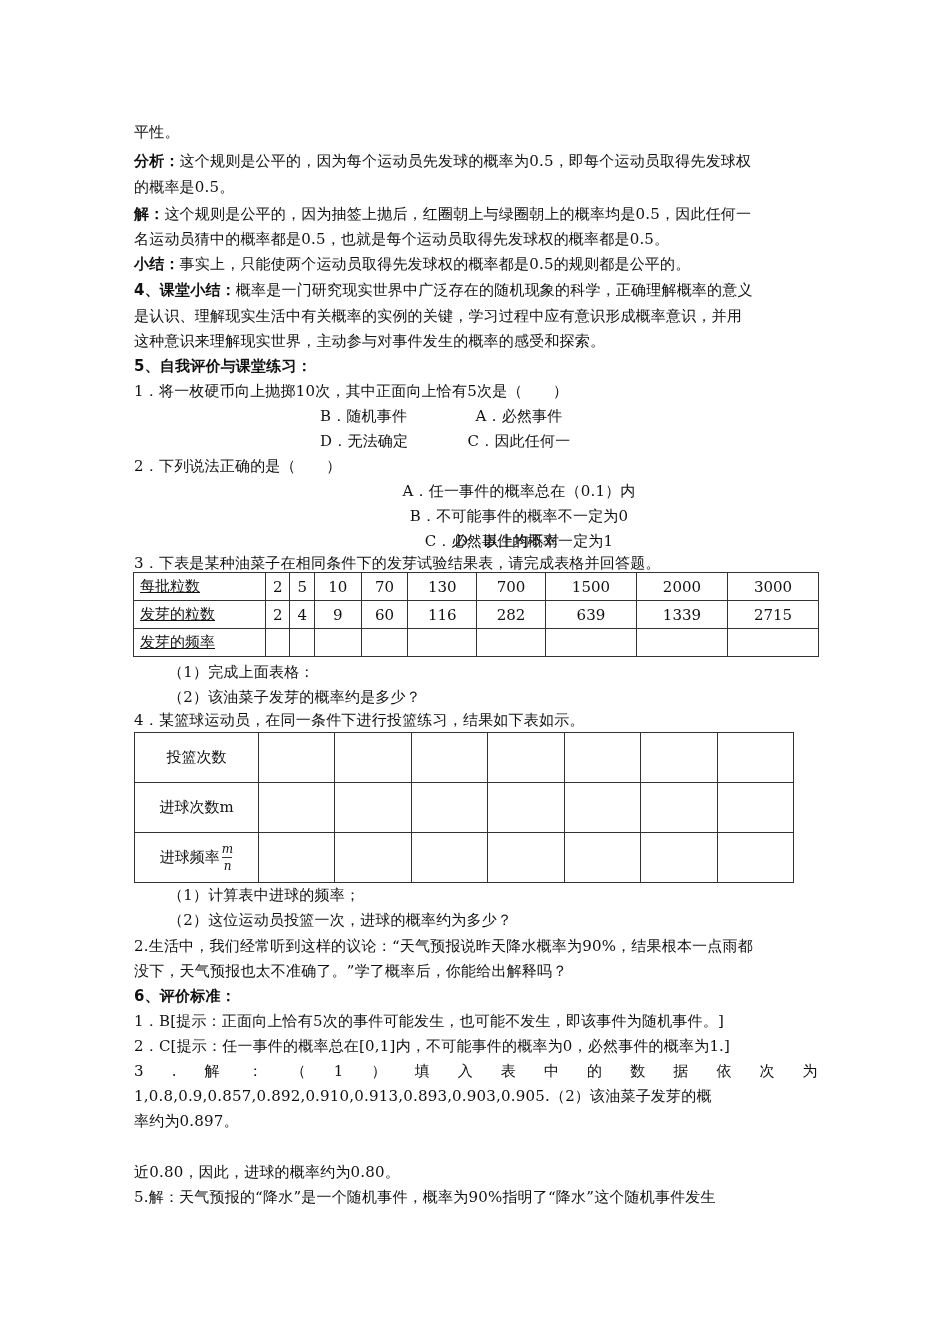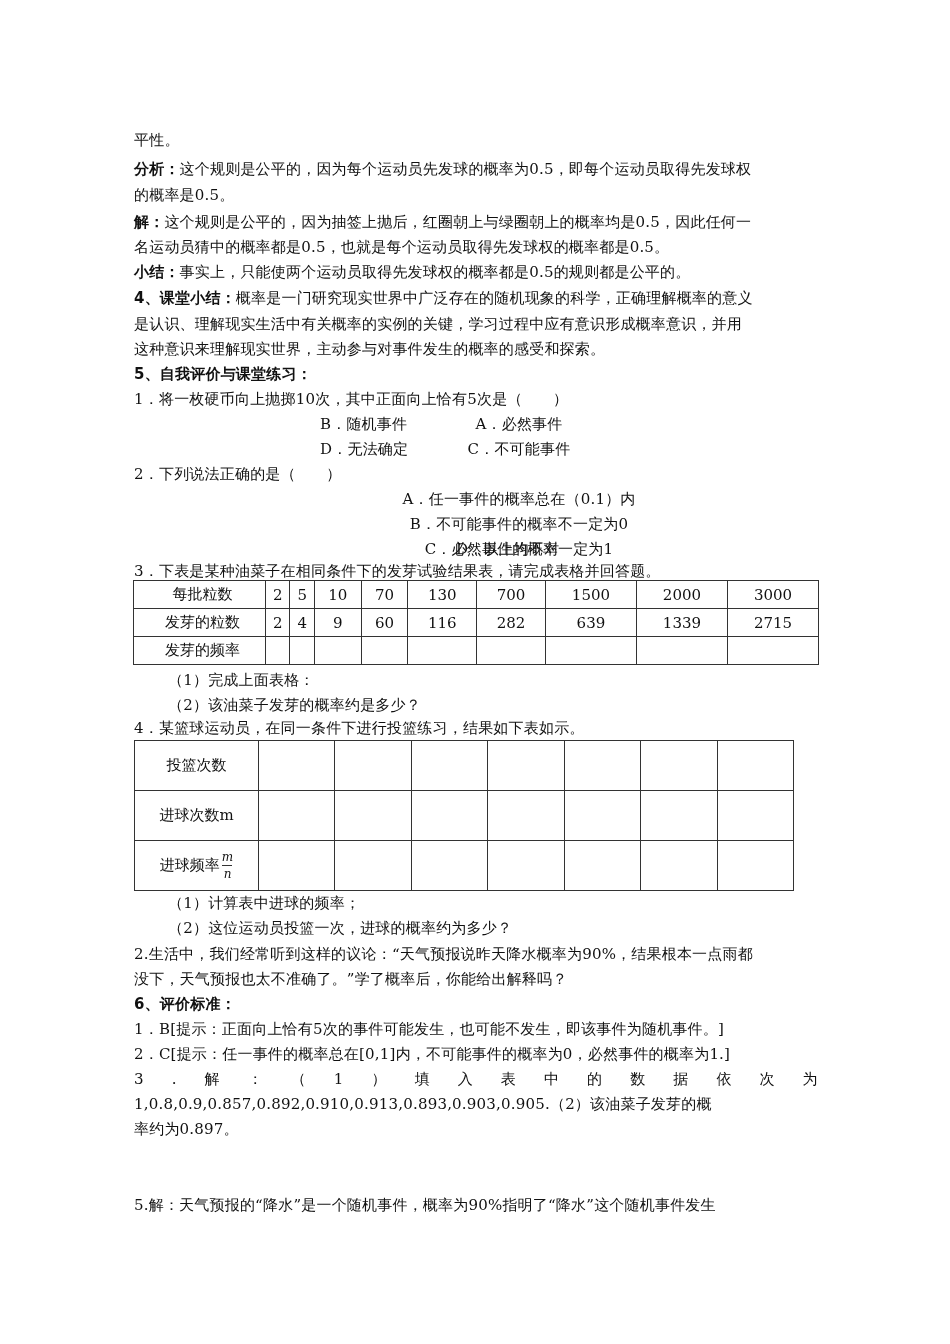--- a/index.html
+++ b/index.html
@@ -1,38 +1,38 @@
 <!DOCTYPE html>
 <html><head>
   <meta charset="utf-8">
   <style>
     html, body { margin: 0; padding: 0; background: #ffffff; }
     body {
       width: 950px; height: 1344px; position: relative; overflow: hidden;
       font-family: "DejaVu Serif", "Liberation Serif", serif;
       color: #111111;
     }
-    .page { position: absolute; left: 0; top: 0; width: 950px; height: 1128px; margin-top: 8px; }
+    .page { position: absolute; left: 0; top: 0; width: 950px; height: 1128px; }
     .line {
       position: absolute; left: 134px; width: 686px;
       font-size: 15px; line-height: 22px; white-space: nowrap;
       letter-spacing: 0.2px;
     }
     .b { font-family: "DejaVu Sans", "Liberation Sans", sans-serif; font-weight: bold; }
     .ind1 { left: 176px; text-align: center; }
     .ind2 { left: 168px; }
     .justify-spread { display: flex; justify-content: space-between; width: 684px; }
     .tbl { position: absolute; border-collapse: collapse; }
     .tbl td {
       border: 1px solid #333; padding: 0; font-size: 15px; text-align: center;
       font-family: "DejaVu Serif", "Liberation Serif", serif;
     }
     #t1 { left: 133px; top: 572px; width: 686px; }
     #t1 td { height: 27px; }
-    #t1 td.head { text-align: center; padding-left: 6px; }
+    #t1 td.head { text-align: left; padding-left: 6px; text-decoration: underline; }
     #t2 { left: 134px; top: 732px; width: 660px; }
     #t2 td { height: 49px; }
     .frac { display: inline-flex; flex-direction: column; align-items: center; vertical-align: middle;
       font-style: italic; font-size: 12px; line-height: 12px; margin-left: 2px; }
     .frac .bar { width: 10px; border-top: 1px solid #333; margin: 2px 0; }
     .opt-b { position: absolute; left: 320px; }
     .opt-d2 { position: absolute; left: 455px; }
   </style>
 </head>
 <body>
@@ -62,21 +62,21 @@
   <div class="line" style="top:330px">这种意识来理解现实世界，主动参与对事件发生的概率的感受和探索。</div>
 
   <div class="line b" style="top:355px">5、自我评价与课堂练习：</div>
 
   <div class="line" style="top:380px">1．将一枚硬币向上抛掷10次，其中正面向上恰有5次是（　　）</div>
   <div class="line ind1" style="top:405px">
     <span>A．必然事件</span>
     <span class="opt-b" style="left:144px">B．随机事件</span>
   </div>
   <div class="line ind1" style="top:430px">
-    <span>C．不可能事件</span>
+    <span>C．因此任何一</span>
     <span class="opt-b" style="left:144px">D．无法确定</span>
   </div>
 
   <div class="line" style="top:455px">2．下列说法正确的是（　　）</div>
   <div class="line ind1" style="top:480px">A．任一事件的概率总在（0.1）内</div>
   <div class="line ind1" style="top:505px">B．不可能事件的概率不一定为0</div>
   <div class="line ind1" style="top:530px">
     <span>C．必然事件的概率一定为1</span>
     <span class="opt-d2" style="left:280px">D．以上均不对</span>
   </div>
@@ -196,15 +196,16 @@
       <span>的</span>
       <span>数</span>
       <span>据</span>
       <span>依</span>
       <span>次</span>
       <span>为</span>
     </div>
   </div>
   <div class="line" style="top:1085px">1,0.8,0.9,0.857,0.892,0.910,0.913,0.893,0.903,0.905.（2）该油菜子发芽的概</div>
   <div class="line" style="top:1110px">率约为0.897。</div>
+  <div class="line" style="top:1161px">近0.80，因此，进球的概率约为0.80。</div>
   <div class="line" style="top:1186px">5.解：天气预报的“降水”是一个随机事件，概率为90%指明了“降水”这个随机事件发生</div>
 
 </div>
 
 </body></html>

